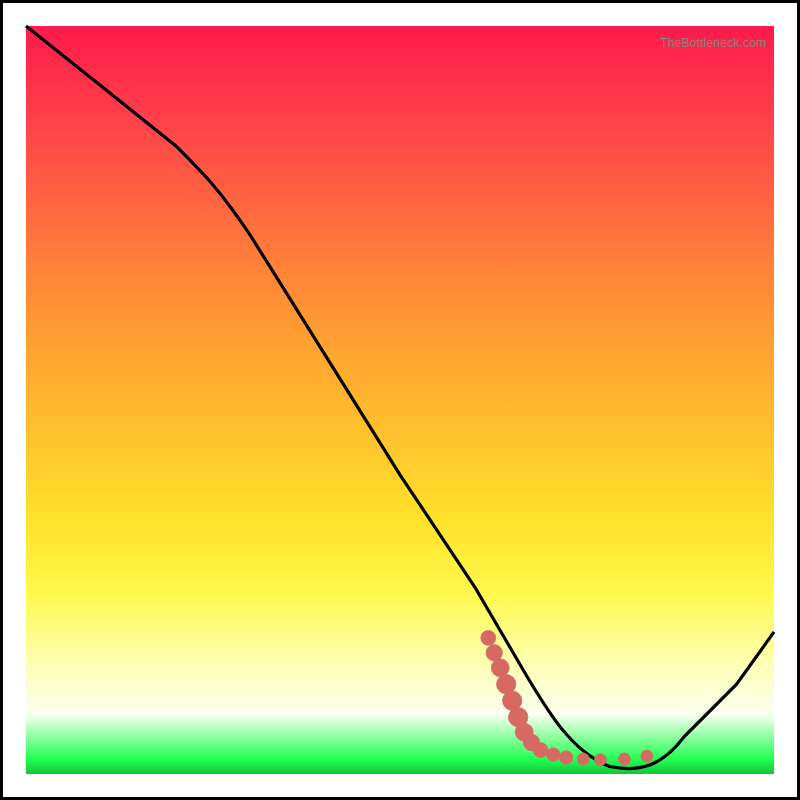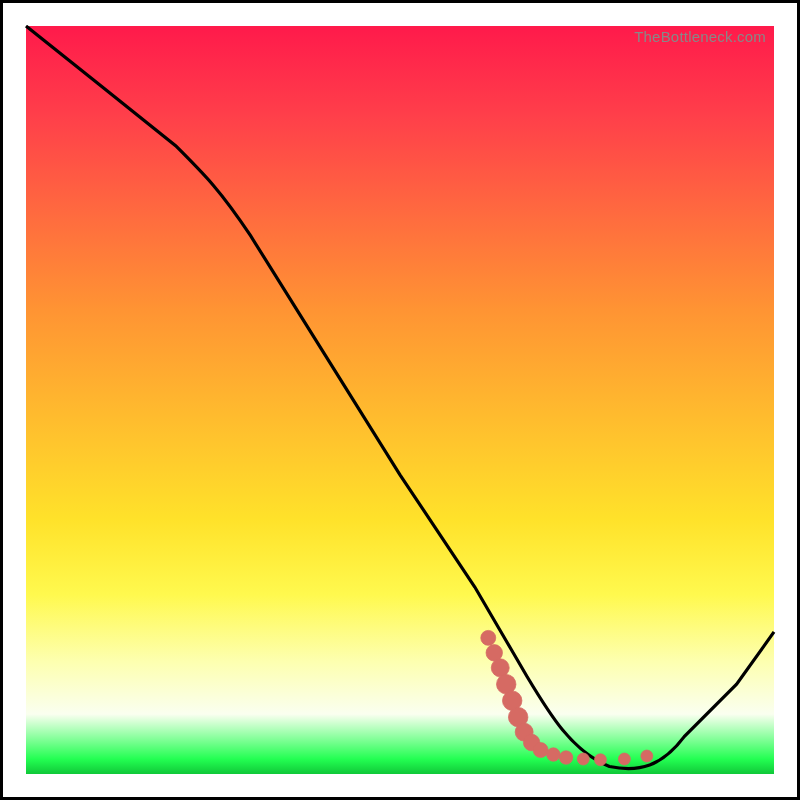--- a/index.html
+++ b/index.html
@@ -35,24 +35,24 @@
       #ffe22a 66%,
       #fff94e 76%,
       #fdffb0 85%,
       #fafff0 92%,
       #23ff52 98%,
       #10c838 100%
     );
   }
   .watermark {
     position: absolute;
-    top: 2px;
+    top: 10px;
     right: 8px;
     color: #888;
-    font-size: 15px;
+    font-size: 12px;
     font-weight: 500;
     letter-spacing: 0.2px;
     user-select: none;
   }
   svg.curve {
     position: absolute;
     left: 0;
     top: 0;
     width: 100%;
     height: 100%;

